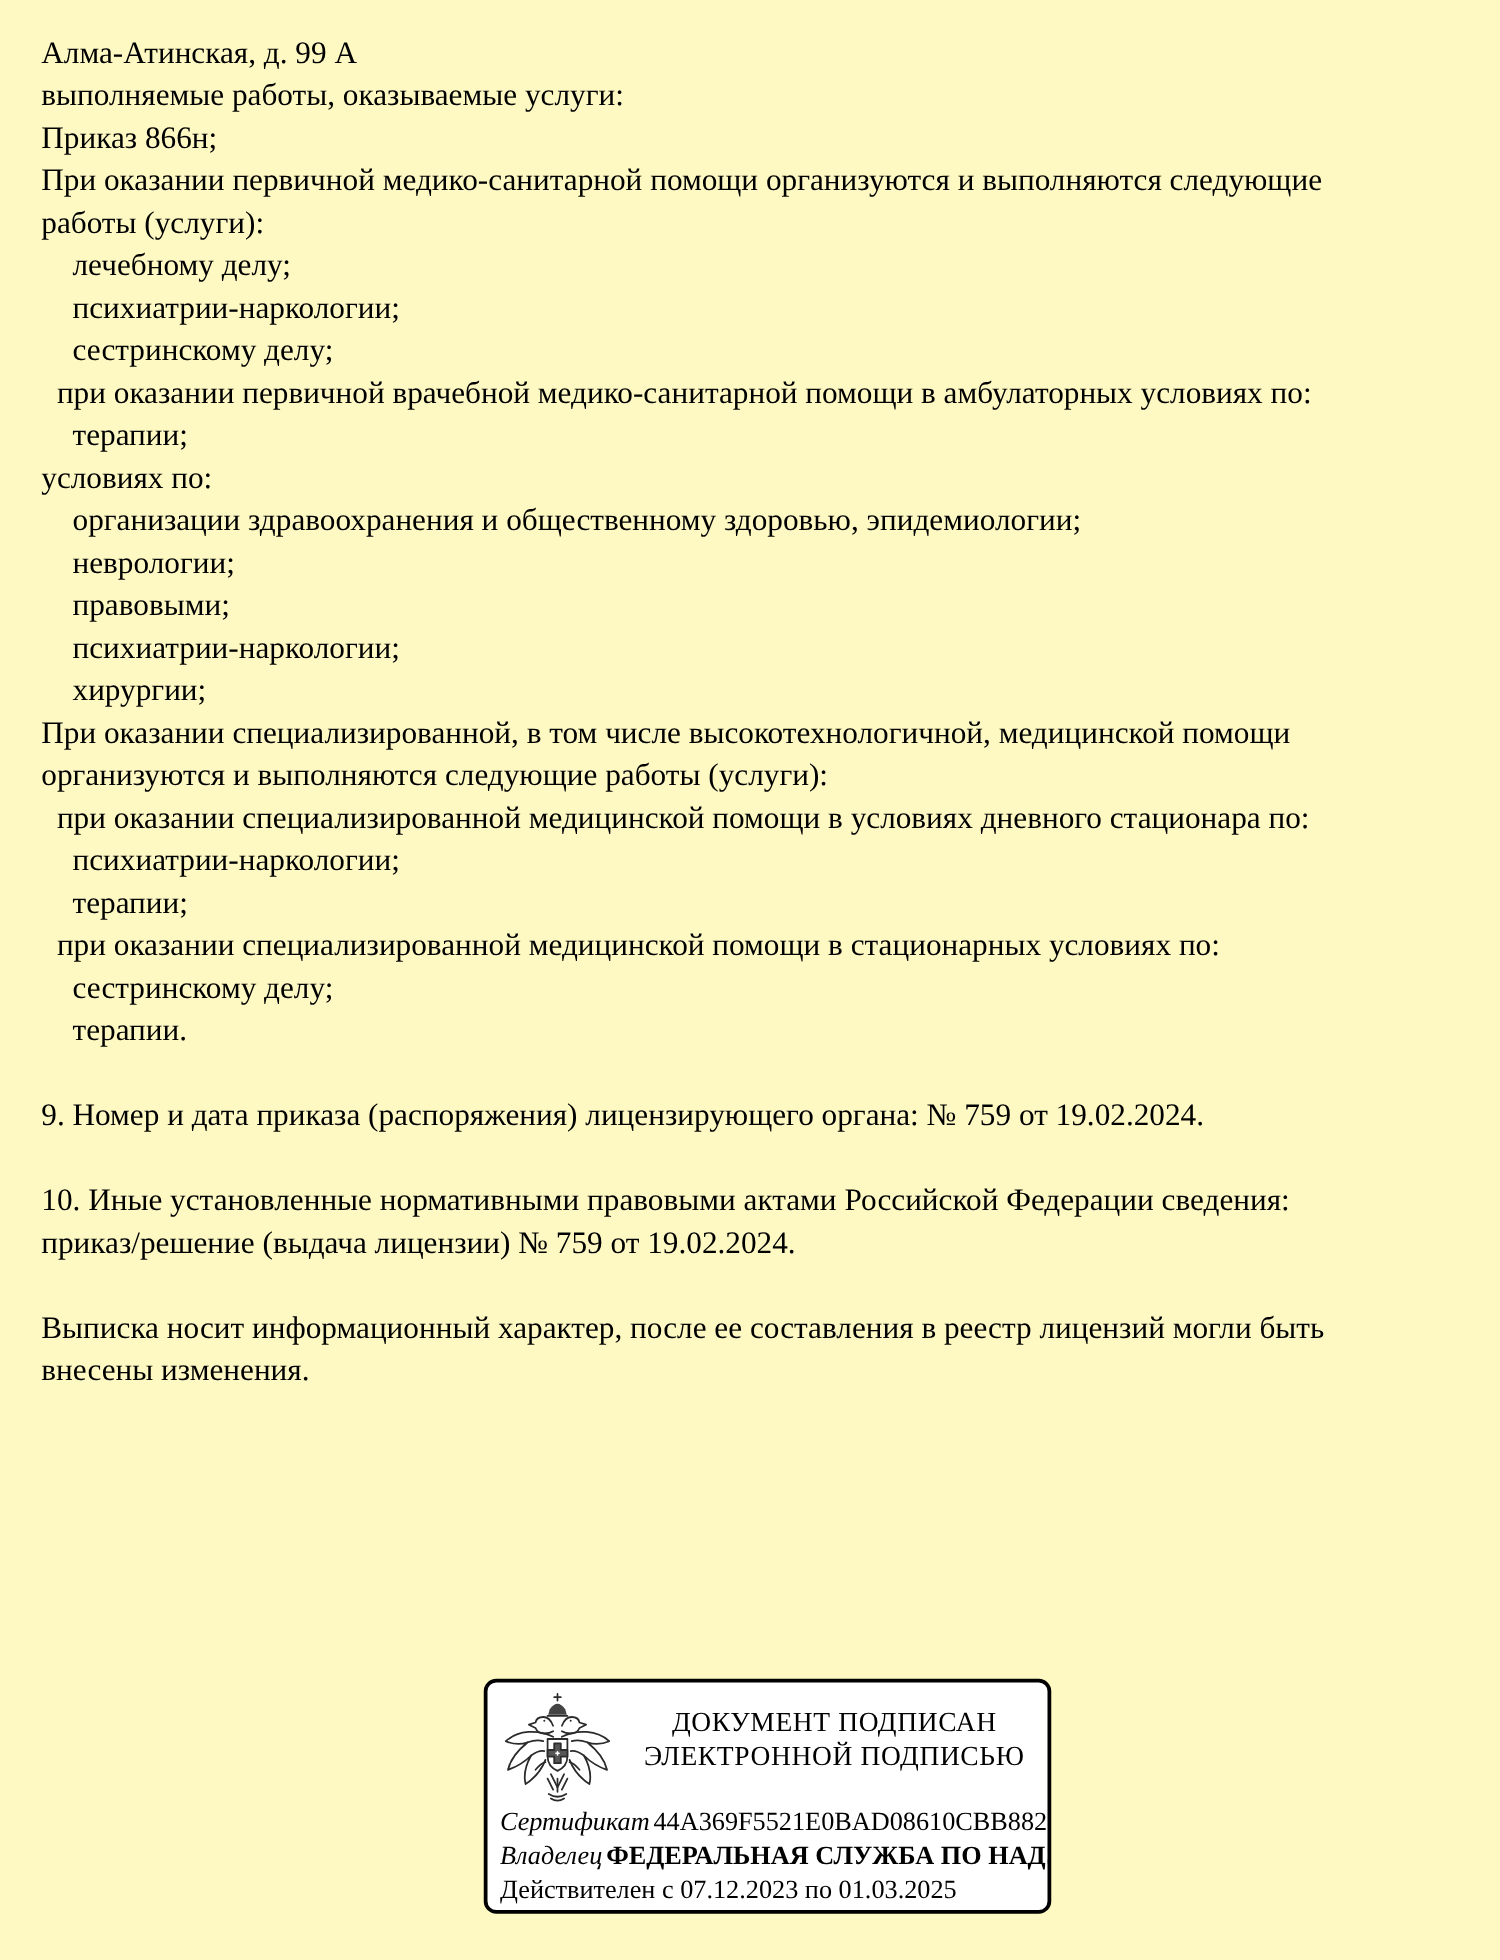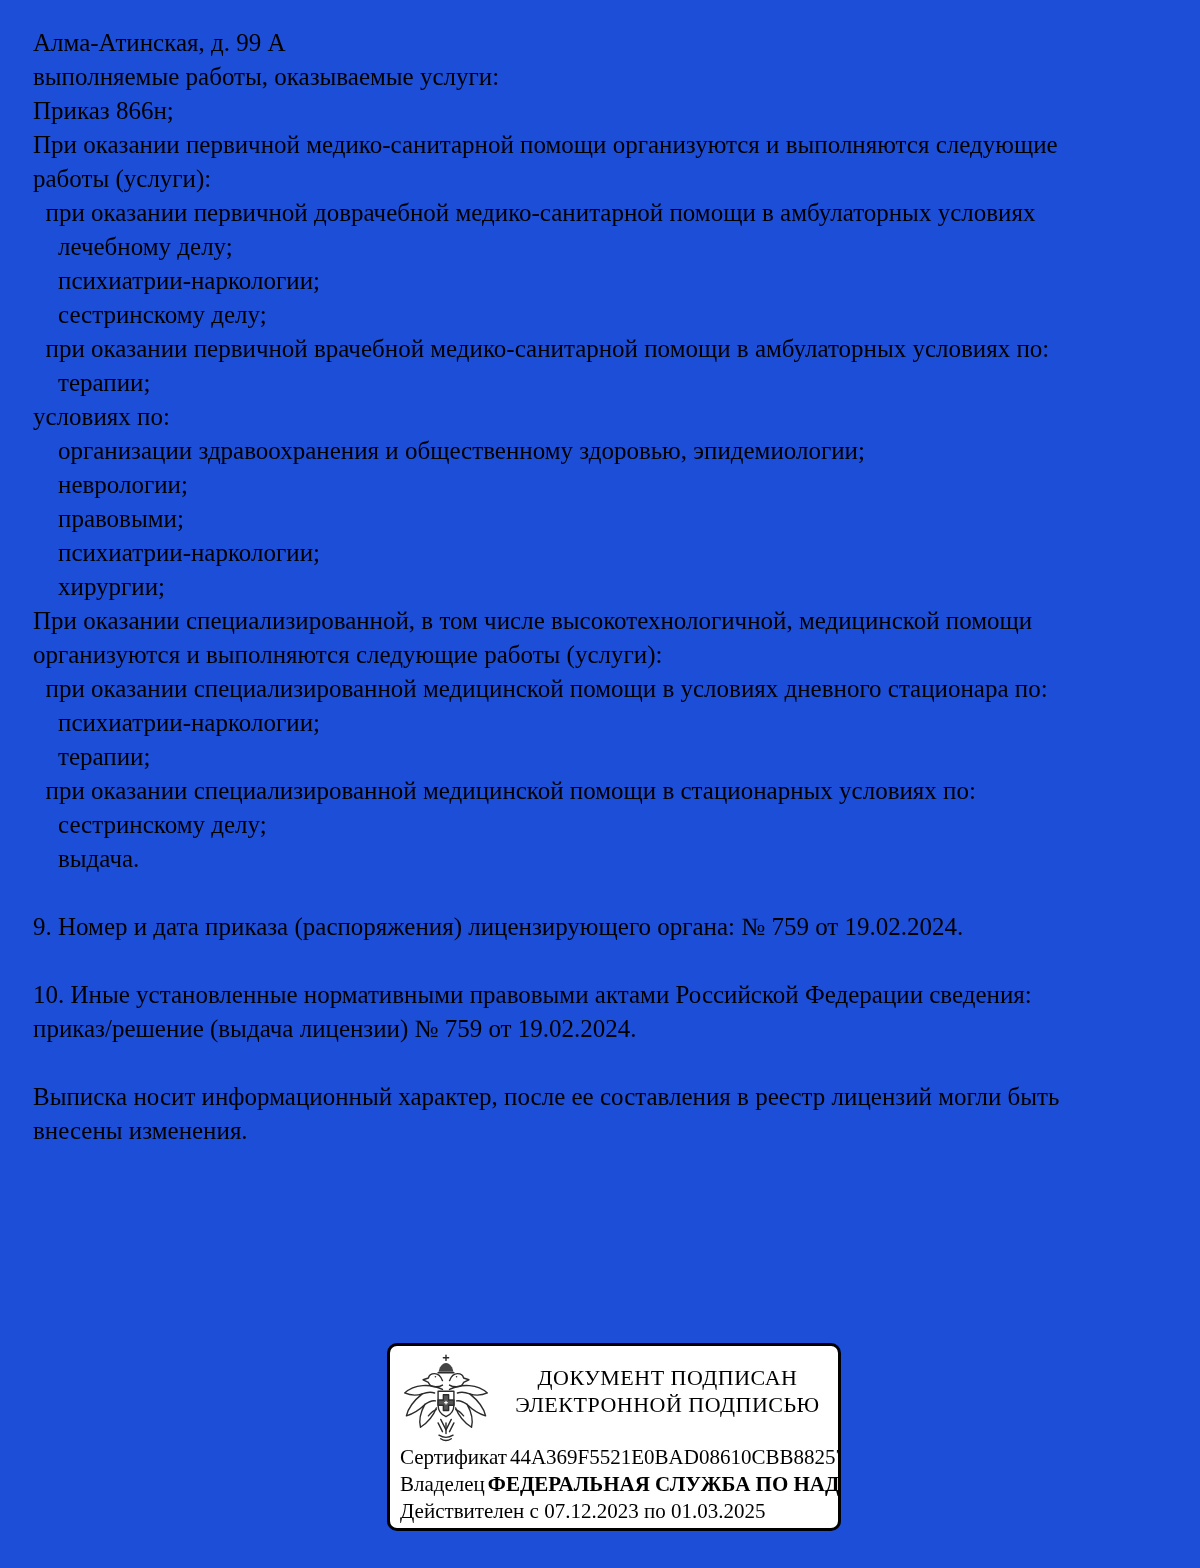--- a/index.html
+++ b/index.html
@@ -8,21 +8,21 @@
     height: 1568px;
     background: #ffffff;
     font-family: "Liberation Serif", "DejaVu Serif", serif;
     color: #000000;
     position: relative;
     overflow: hidden;
   }
   .page {
     position: absolute;
     inset: 0;
-    background: #1d4ed8;
+    background: #fef9c3;
   }
   .doc-text {
     position: absolute;
     left: 33px;
     top: 26px;
     right: 10px;
     font-size: 25px;
   }
   .ln {
     height: 34px;
@@ -59,55 +59,54 @@
   }
   .stamp-info {
     position: absolute;
     left: 10px;
     right: 0;
     top: 98px;
     font-size: 21px;
     line-height: 27px;
   }
   .stamp-info .row { white-space: nowrap; }
-  .stamp-info .lbl { margin-right: 3px; }
+  .stamp-info .lbl { margin-right: 3px; font-style: italic; }
   .bold { font-weight: bold; }
 </style>
 </head>
 <body>
 
 <div class="page">
 
   <div class="doc-text">
 
   <div class="ln">Алма-Атинская, д. 99 А</div>
       <div class="ln">выполняемые работы, оказываемые услуги:</div>
       <div class="ln">Приказ 866н;</div>
       <div class="ln">При оказании первичной медико-санитарной помощи организуются и выполняются следующие</div>
       <div class="ln">работы (услуги):</div>
-      <div class="ln">  при оказании первичной доврачебной медико-санитарной помощи в амбулаторных условиях</div>
       <div class="ln">    лечебному делу;</div>
       <div class="ln">    психиатрии-наркологии;</div>
       <div class="ln">    сестринскому делу;</div>
       <div class="ln">  при оказании первичной врачебной медико-санитарной помощи в амбулаторных условиях по:</div>
       <div class="ln">    терапии;</div>
       <div class="ln">условиях по:</div>
       <div class="ln">    организации здравоохранения и общественному здоровью, эпидемиологии;</div>
       <div class="ln">    неврологии;</div>
       <div class="ln">    правовыми;</div>
       <div class="ln">    психиатрии-наркологии;</div>
       <div class="ln">    хирургии;</div>
       <div class="ln">При оказании специализированной, в том числе высокотехнологичной, медицинской помощи</div>
       <div class="ln">организуются и выполняются следующие работы (услуги):</div>
       <div class="ln">  при оказании специализированной медицинской помощи в условиях дневного стационара по:</div>
       <div class="ln">    психиатрии-наркологии;</div>
       <div class="ln">    терапии;</div>
       <div class="ln">  при оказании специализированной медицинской помощи в стационарных условиях по:</div>
       <div class="ln">    сестринскому делу;</div>
-      <div class="ln">    выдача.</div>
+      <div class="ln">    терапии.</div>
       <div class="ln"></div>
       <div class="ln">9. Номер и дата приказа (распоряжения) лицензирующего органа: № 759 от 19.02.2024.</div>
       <div class="ln"></div>
       <div class="ln">10. Иные установленные нормативными правовыми актами Российской Федерации сведения:</div>
       <div class="ln">приказ/решение (выдача лицензии) № 759 от 19.02.2024.</div>
       <div class="ln"></div>
       <div class="ln">Выписка носит информационный характер, после ее составления в реестр лицензий могли быть</div>
       <div class="ln">внесены изменения.</div>
     </div>
 

